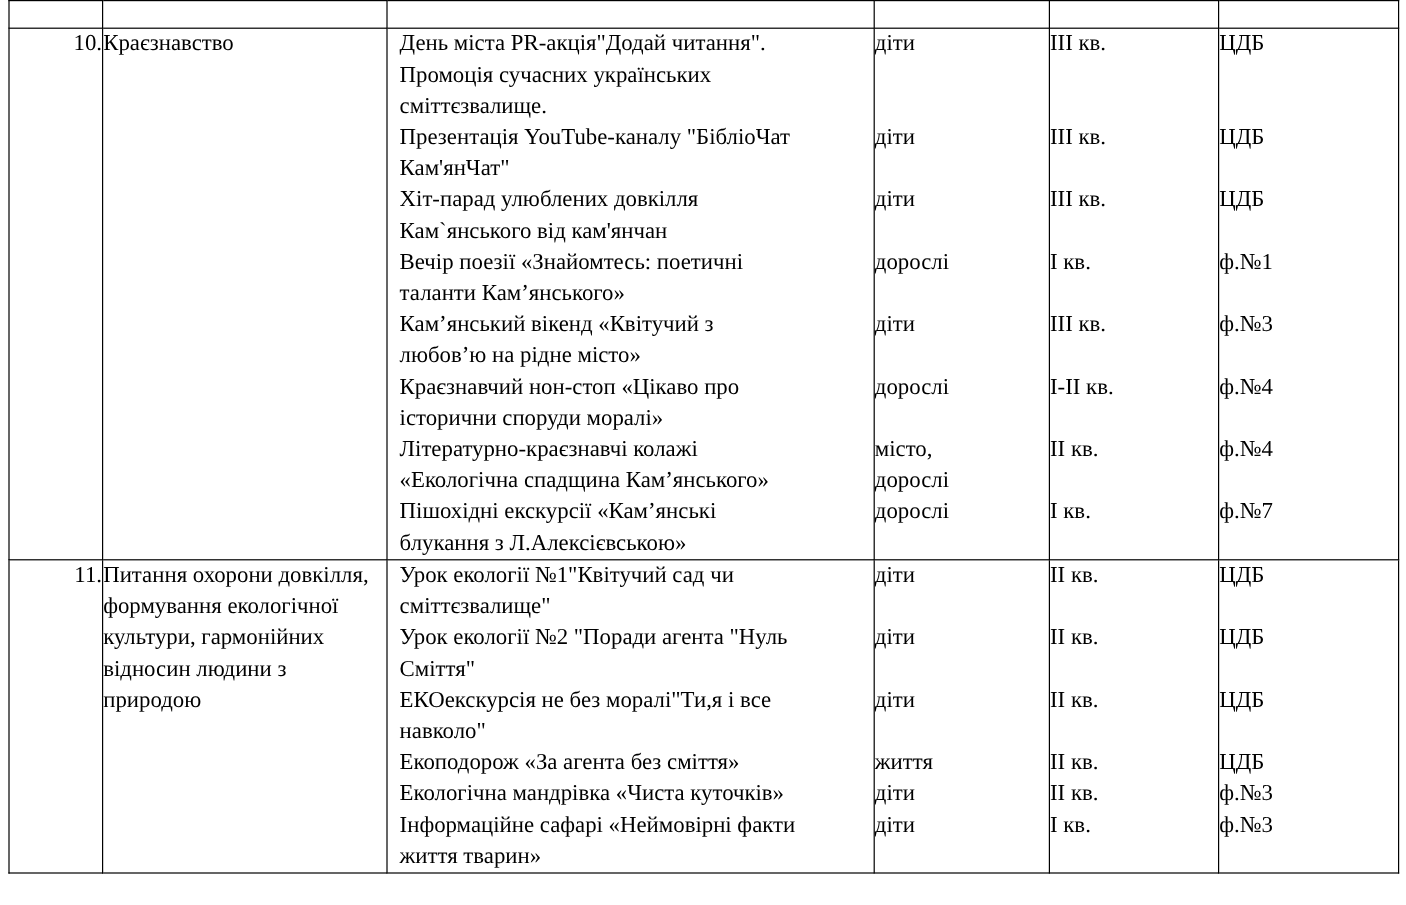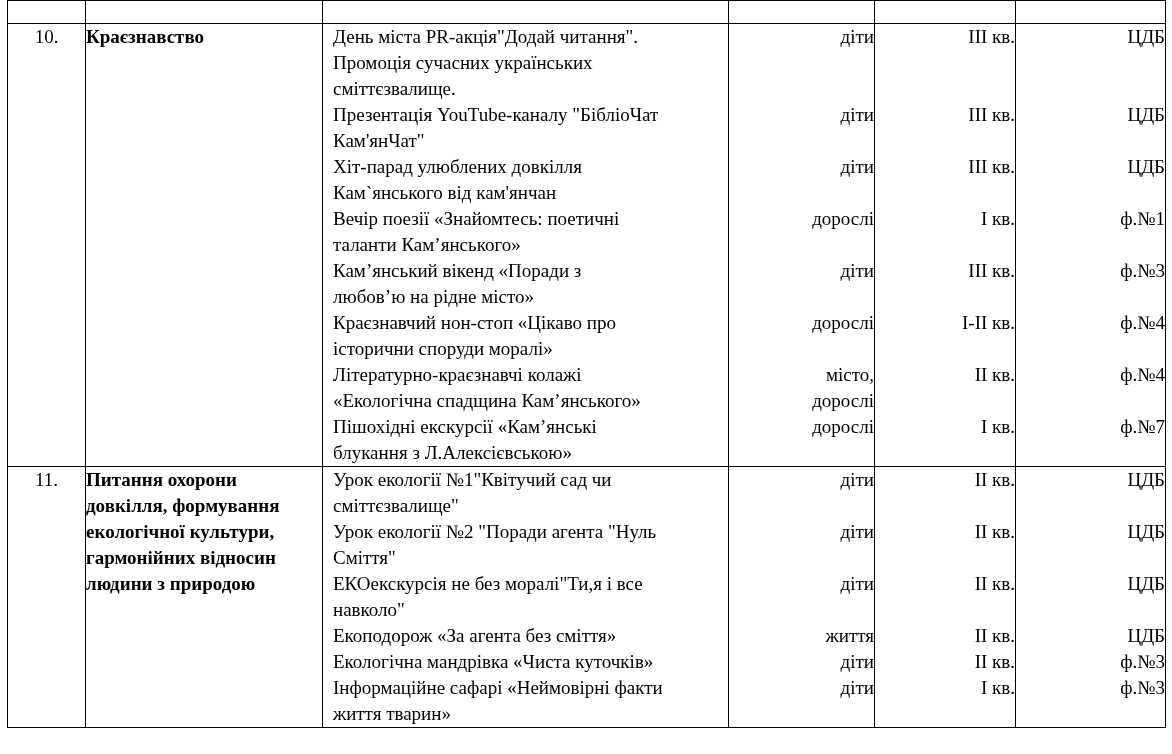--- a/index.html
+++ b/index.html
@@ -36,42 +36,42 @@
   }
   
   col.c-num    { width: 78px; }
   col.c-theme  { width: 237px; }
   col.c-event  { width: 406px; }
   col.c-aud    { width: 146px; }
   col.c-term   { width: 141px; }
   col.c-place  { width: 150px; }
 
   .num {
-    text-align: center;
+    text-align: right;
     padding: 6px 4px 2px 10px;
     font-size: 19px;
   }
   .theme {
-    font-weight: bold;
+    font-weight: normal;
     padding: 6px 6px 2px 12px;
     font-size: 19px;
     line-height: 26px;
   }
   .eventlist, .auxlist {
     list-style: none;
     margin: 0;
     padding: 0;
   }
   .eventlist li {
     padding: 0 6px 0 10px;
     font-size: 19px;
     line-height: 26px;
   }
   .auxlist li {
-    text-align: right;
+    text-align: left;
     font-size: 19px;
     line-height: 26px;
   }
   .event-line {
     display: block;
   }
   .spacer-row td {
     border: 1px solid #000000;
     height: 22px;
   }
@@ -118,21 +118,21 @@
               </li>
               <li>
                 <span class="event-line">Хіт-парад улюблених довкілля</span>
                 <span class="event-line">Кам`янського від кам'янчан</span>
               </li>
               <li>
                 <span class="event-line">Вечір поезії «Знайомтесь: поетичні</span>
                 <span class="event-line">таланти Кам’янського»</span>
               </li>
               <li>
-                <span class="event-line">Кам’янський вікенд «Поради з</span>
+                <span class="event-line">Кам’янський вікенд «Квітучий з</span>
                 <span class="event-line">любов’ю на рідне місто»</span>
               </li>
               <li>
                 <span class="event-line">Краєзнавчий нон-стоп «Цікаво про</span>
                 <span class="event-line">історични споруди моралі»</span>
               </li>
               <li>
                 <span class="event-line">Літературно-краєзнавчі колажі</span>
                 <span class="event-line">«Екологічна спадщина Кам’янського»</span>
               </li>

